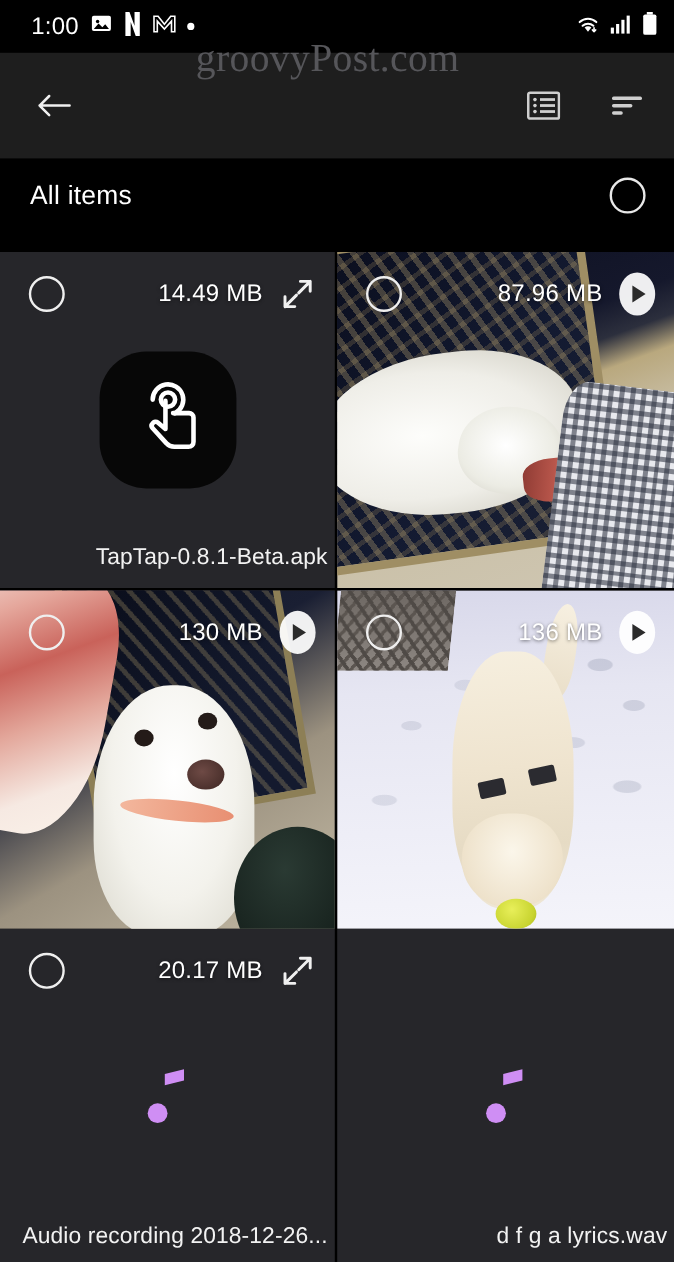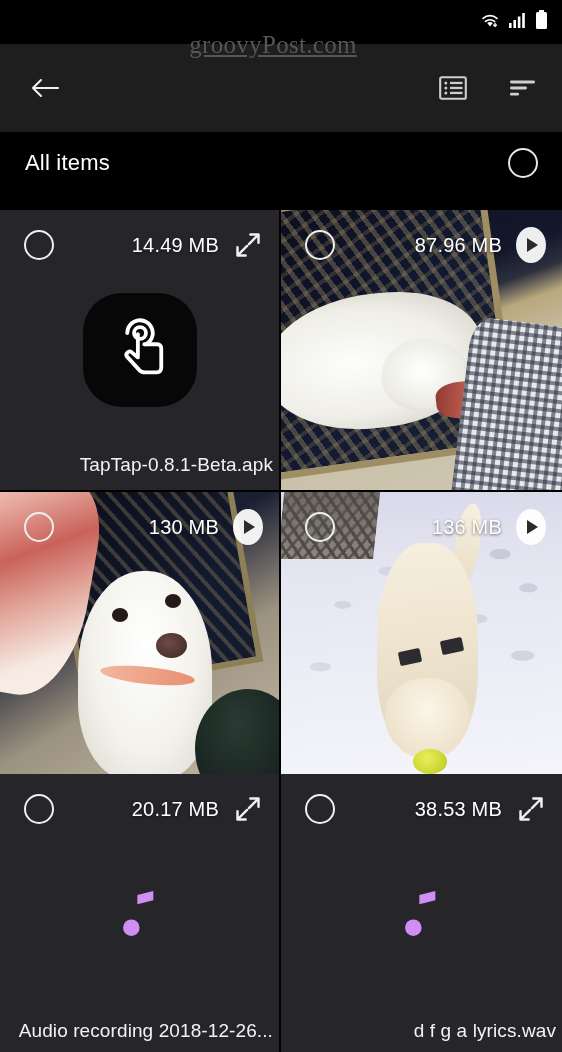--- a/index.html
+++ b/index.html
@@ -34,26 +34,25 @@
     background: #1e1e1e;
     display: flex;
     align-items: center;
     padding: 0 22px 0 24px;
   }
   .watermark {
     position: absolute;
     top: -13px; left: 0; right: 16px;
     text-align: center;
     font-family: "Liberation Serif", serif;
-    font-size: 25px;
+    font-size: 33px;
     color: #56565a;
     letter-spacing: .3px;
     pointer-events: none;
     z-index: 6;
-    text-decoration: underline;
   }
   .back-btn {
     width: 42px; height: 42px;
     display: flex; align-items: center; justify-content: center;
     flex: 0 0 auto;
   }
   .appbar-title {
     font-size: 30px;
     color: #fff;
     margin-left: 24px;
@@ -324,20 +323,41 @@
   }
   .th-snow .strapA { left: 42%; top: 56%; transform: rotate(-12deg); }
   .th-snow .strapB { left: 57%; top: 52%; transform: rotate(-12deg); }
 </style>
 </head>
 <body>
 
 <div class="phone">
 
   <div class="statusbar">
+    <div class="sb-left">
+      <span class="sb-clock">1:00</span>
+      <span class="sb-ico">
+        <svg width="19" height="19" viewBox="0 0 24 24">
+            <rect x="2" y="4" width="20" height="16" rx="2" fill="#fff"></rect>
+            <circle cx="8" cy="10" r="1.8" fill="#000"></circle>
+            <path d="M4 18l5-6 4 4 3-3 4 5z" fill="#000"></path>
+          </svg>
+      </span>
+      <span class="sb-ico">
+        <svg width="15" height="20" viewBox="0 0 14 20">
+            <path d="M1 0h3.4l4.2 11.4V0H13v20H9.6L5.4 8.3V20H1z" fill="#fff"></path>
+          </svg>
+      </span>
+      <span class="sb-ico">
+        <svg width="20" height="16" viewBox="0 0 24 18">
+            <path d="M1.6 1.2h4.1L12 9.3l6.3-8.1h4.1v15.6h-3.3V6.1L12 14.1 4.9 6.1v10.7H1.6z" fill="none" stroke="#fff" stroke-width="1.6"></path>
+          </svg>
+      </span>
+      <span class="sb-dot"></span>
+    </div>
     <div class="sb-right">
       <span class="sb-ico">
         <svg width="22" height="18" viewBox="0 0 24 20">
           <path d="M12 17.2l-3.1-4c1.8-1.4 4.4-1.4 6.2 0z" fill="#fff"></path>
           <path d="M4.3 8.2C6.4 6.3 9.1 5.2 12 5.2s5.6 1.1 7.7 3" fill="none" stroke="#fff" stroke-width="1.9" stroke-linecap="round"></path>
           <path d="M7 11.6c1.4-1.2 3.1-1.9 5-1.9s3.6.7 5 1.9" fill="none" stroke="#fff" stroke-width="1.9" stroke-linecap="round"></path>
           <path d="M17.6 13.5v3.6m0 0l-1.5-1.6m1.5 1.6l1.5-1.6" stroke="#fff" stroke-width="1.5" fill="none" stroke-linecap="round"></path>
         </svg>
       </span>
       <span class="sb-ico">
@@ -491,26 +511,17 @@
       <div class="tile-name">Audio recording 2018-12-26...</div>
     </div>
 
     <div class="tile">
       <div class="tile-center">
         <svg width="46" height="56" viewBox="0 0 34 42">
           <path d="M15 30V6l12-3v7l-12 3" fill="#cf8ef4"></path>
           <circle cx="10.5" cy="30.5" r="6.2" fill="#cf8ef4"></circle>
         </svg>
       </div>
-      <div class="tile-top">
-        <span class="tile-check"></span>
-        <span class="tile-size">38.53 MB</span>
-        <span class="tile-action">
-          <svg width="28" height="28" viewBox="0 0 24 24">
-            <path d="M14 3h7v7M21 3l-8.2 8.2M10 21H3v-7M3 21l8.2-8.2" fill="none" stroke="#f0f0f0" stroke-width="2.1" stroke-linecap="round" stroke-linejoin="round"></path>
-          </svg>
-        </span>
-      </div>
       <div class="tile-name">d f g a lyrics.wav</div>
     </div>
 
   </div>
 </div>
 
 </body></html>

